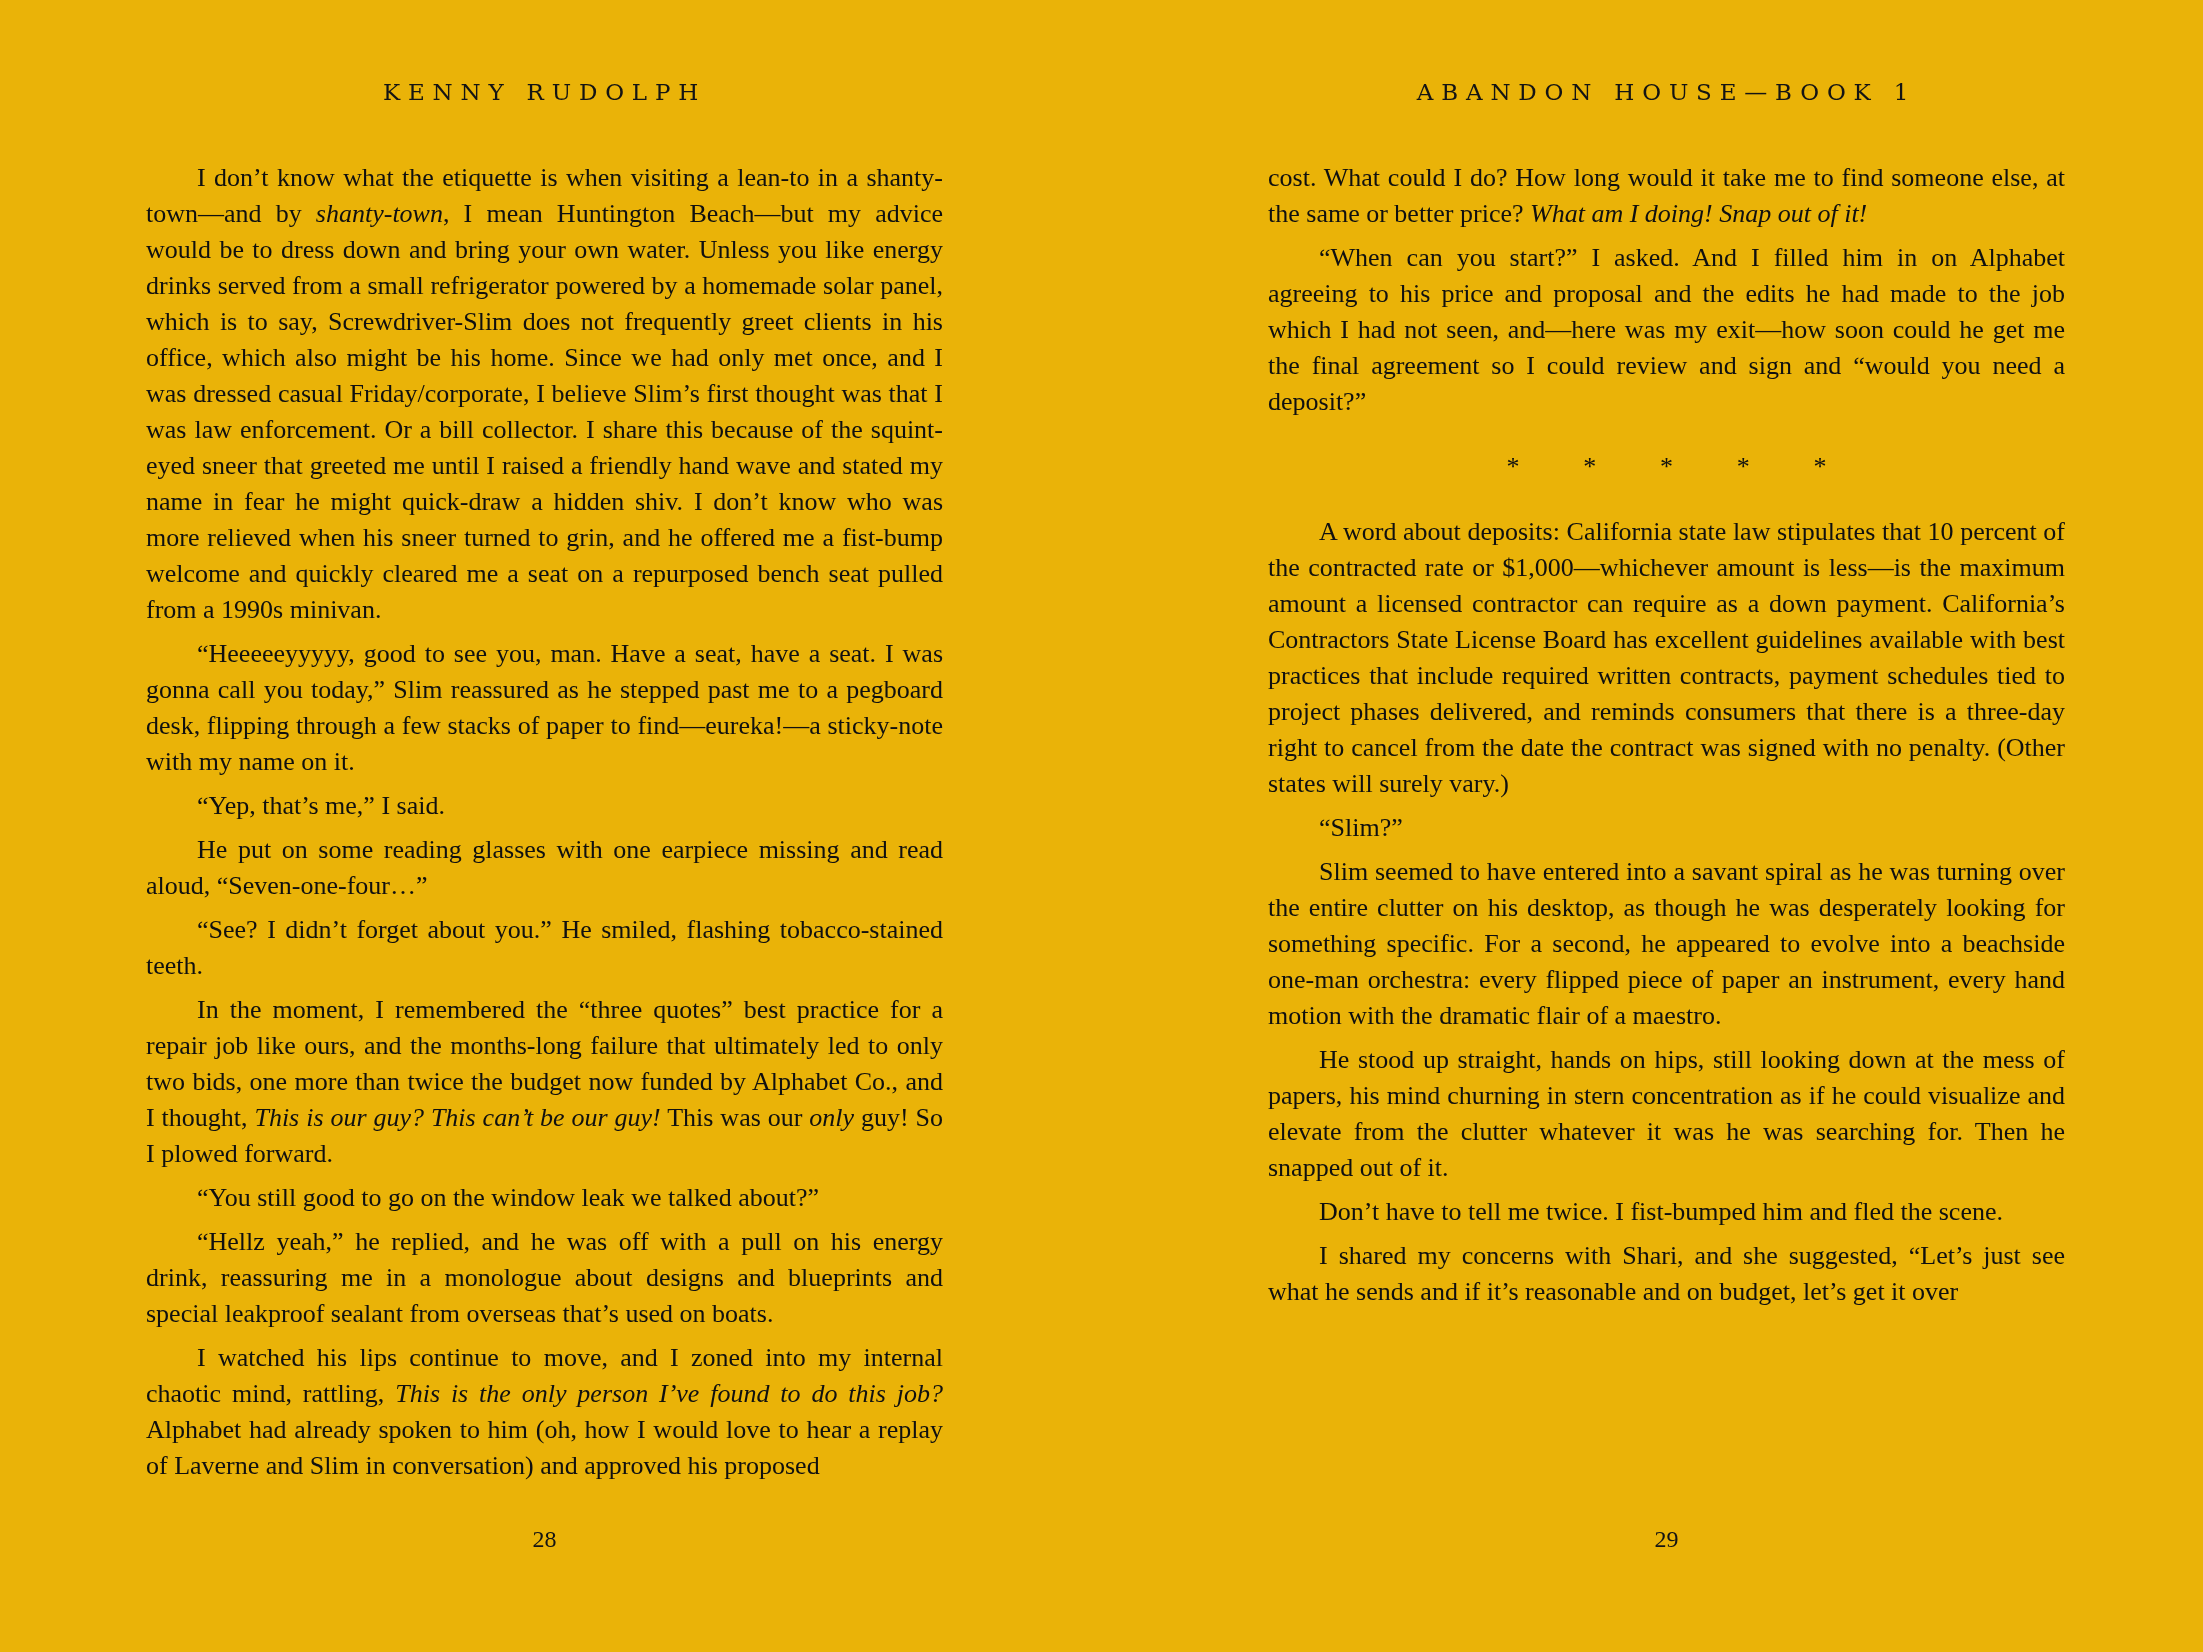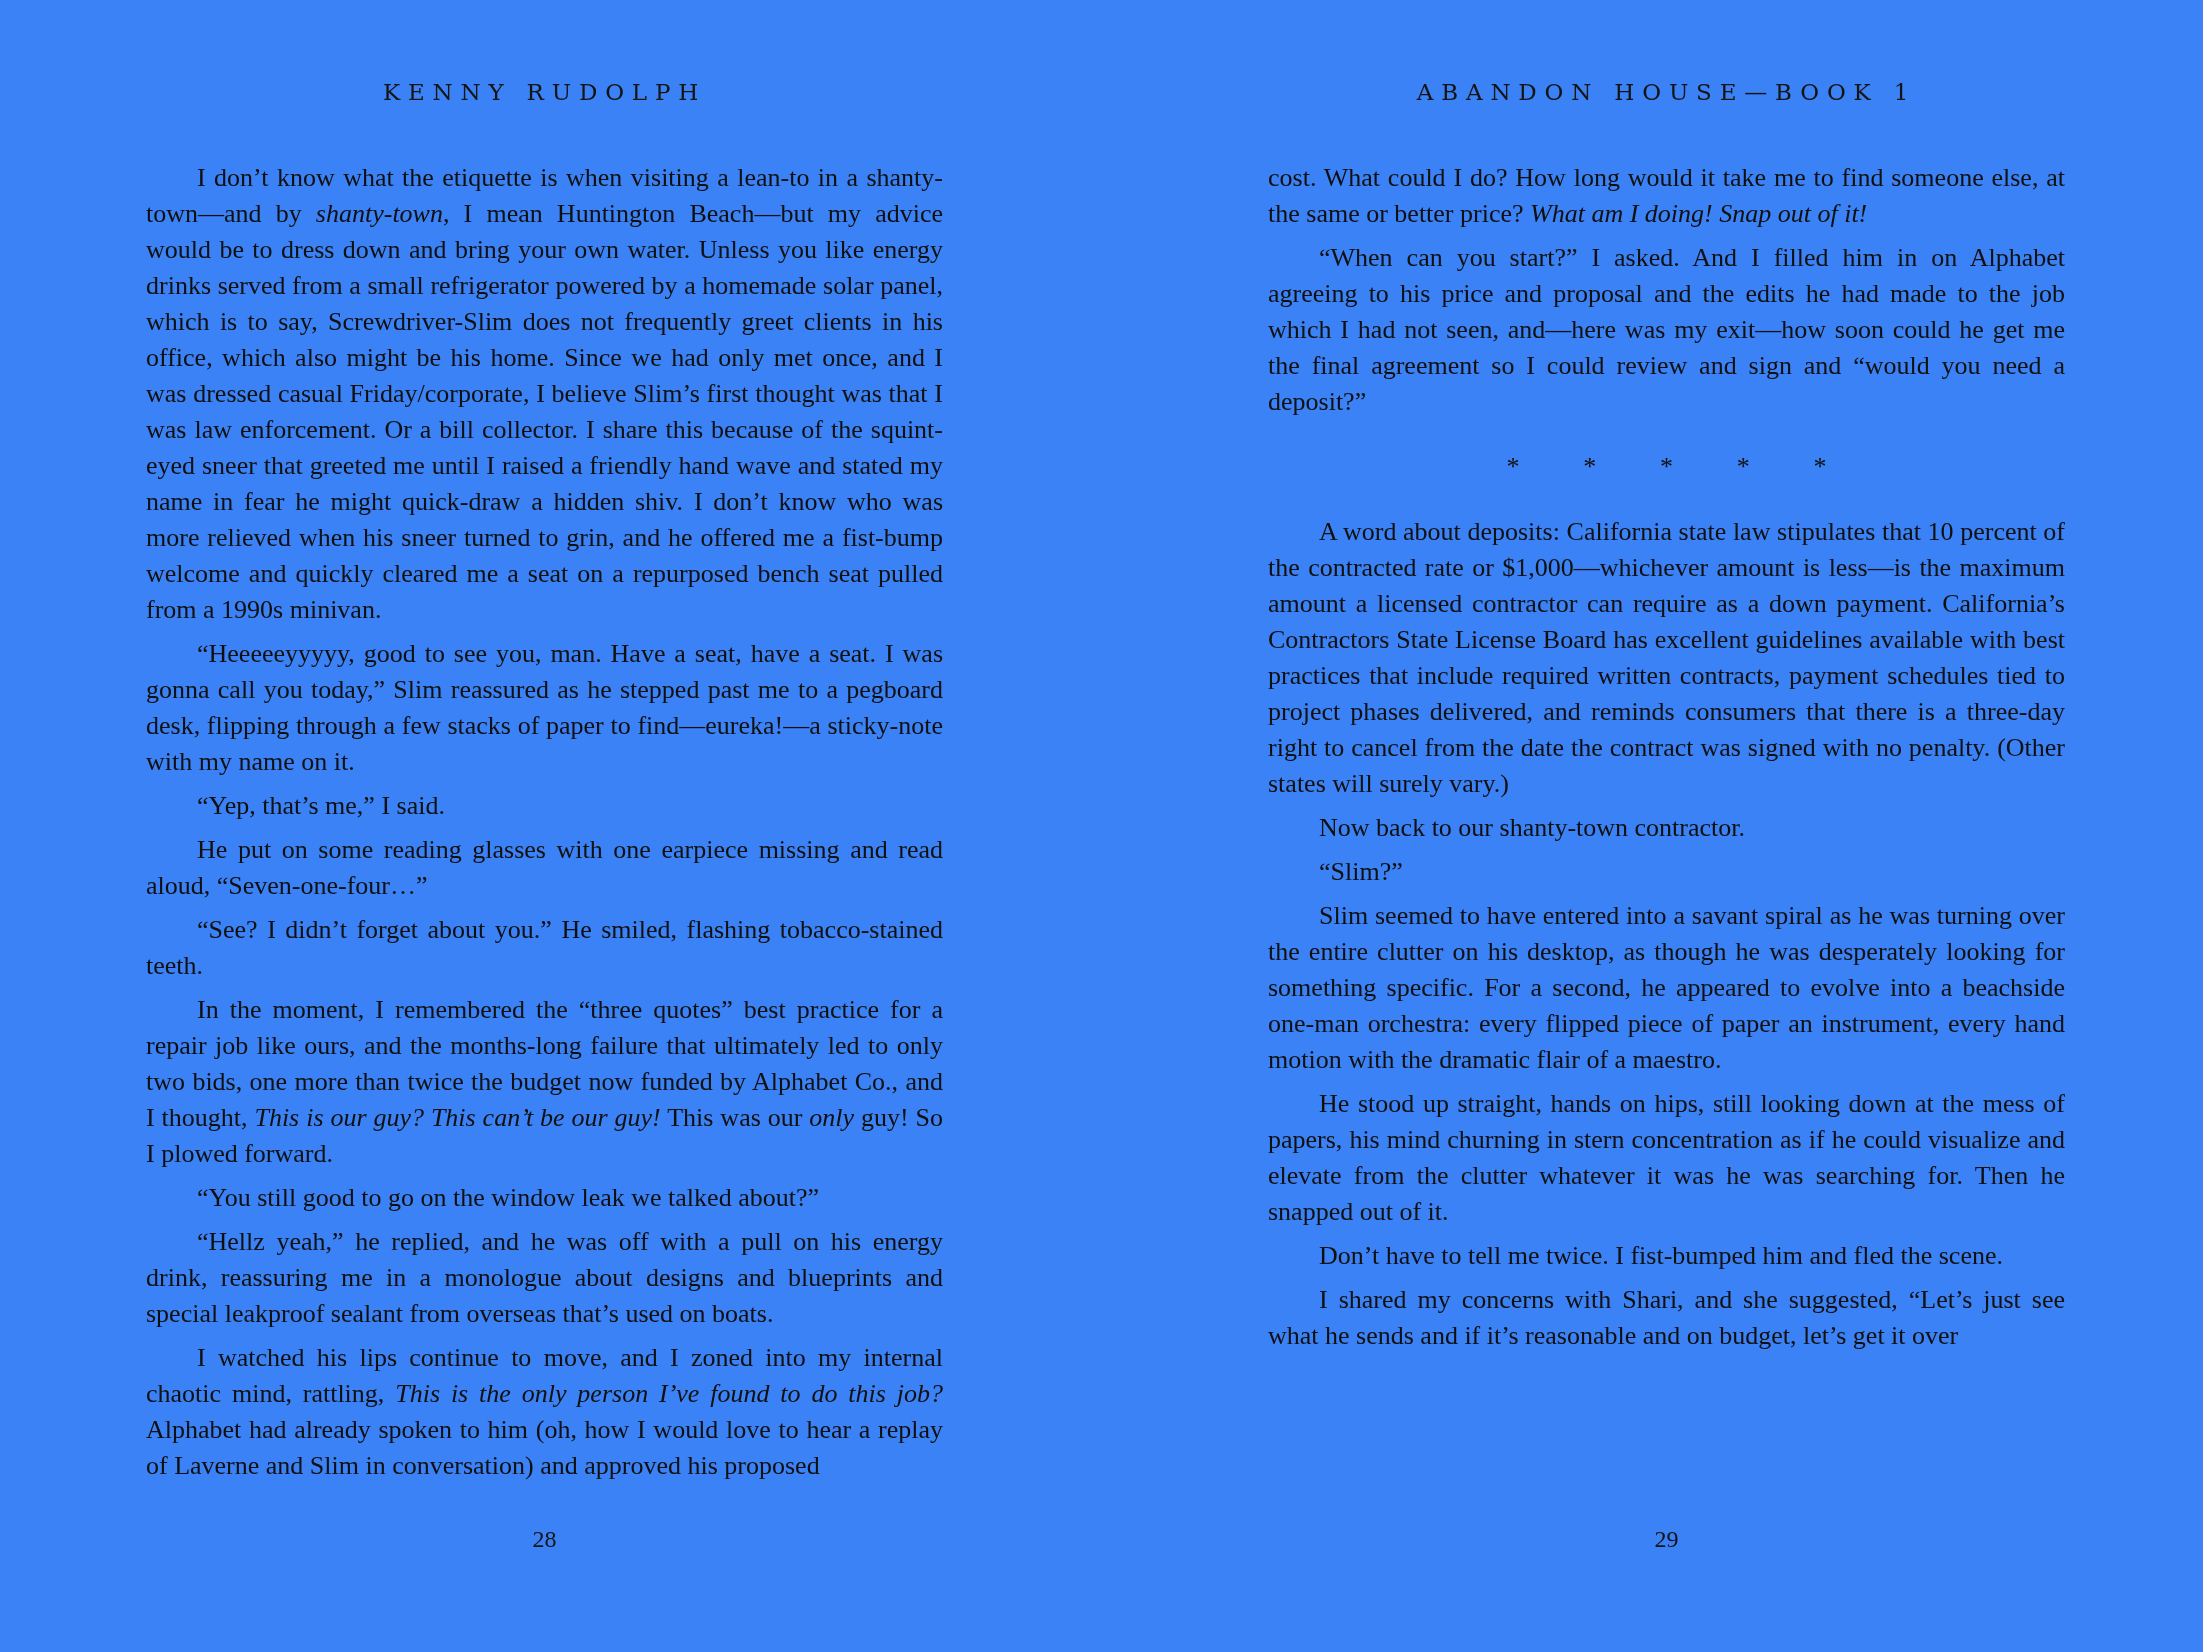--- a/index.html
+++ b/index.html
@@ -4,21 +4,21 @@
 <style>
   html, body {
     margin: 0;
     padding: 0;
     background: #ffffff;
   }
   .spread {
     position: relative;
     width: 2204px;
     height: 1653px;
-    background: #3b82f6;
+    background: #eab308;
     color: #101010;
     font-family: "Liberation Serif", serif;
     overflow: hidden;
   }
   .page {
     position: absolute;
     top: 79px;
     width: 813px;
   }
   .page-left  { left: 138px; }
@@ -86,21 +86,20 @@
       </div>
   </div>
 
   <div class="page page-right">
     <div class="running-header">ABANDON HOUSE—BOOK 1</div>
     <div class="page-body">
         <p class="para"><span>cost. What could I do? How long would it take me to find someone else, at the same or better price? </span><span class="em">What am I doing! Snap out of it!</span></p>
         <p class="para indent"><span>“When can you start?” I asked. And I filled him in on Alphabet agreeing to his price and proposal and the edits he had made to the job which I had not seen, and—here was my exit—how soon could he get me the final agreement so I could review and sign and “would you need a deposit?”</span></p>
         <p class="divider">* * * * *</p>
         <p class="para indent"><span>A word about deposits: California state law stipulates that 10 percent of the contracted rate or $1,000—whichever amount is less—is the maximum amount a licensed contractor can require as a down payment. California’s Contractors State License Board has excellent guidelines available with best practices that include required written contracts, payment schedules tied to project phases delivered, and reminds consumers that there is a three-day right to cancel from the date the contract was signed with no penalty. (Other states will surely vary.)</span></p>
-        <p class="para indent"><span>Now back to our shanty-town contractor.</span></p>
         <p class="para indent"><span>“Slim?”</span></p>
         <p class="para indent"><span>Slim seemed to have entered into a savant spiral as he was turning over the entire clutter on his desktop, as though he was desperately looking for something specific. For a second, he appeared to evolve into a beachside one-man orchestra: every flipped piece of paper an instrument, every hand motion with the dramatic flair of a maestro.</span></p>
         <p class="para indent"><span>He stood up straight, hands on hips, still looking down at the mess of papers, his mind churning in stern concentration as if he could visualize and elevate from the clutter whatever it was he was searching for. Then he snapped out of it.</span></p>
         <p class="para indent"><span>Don’t have to tell me twice. I fist-bumped him and fled the scene.</span></p>
         <p class="para indent"><span>I shared my concerns with Shari, and she suggested, “Let’s just see what he sends and if it’s reasonable and on budget, let’s get it over</span></p>
       </div>
   </div>
 
   <div class="folio folio-left">28</div>
 

